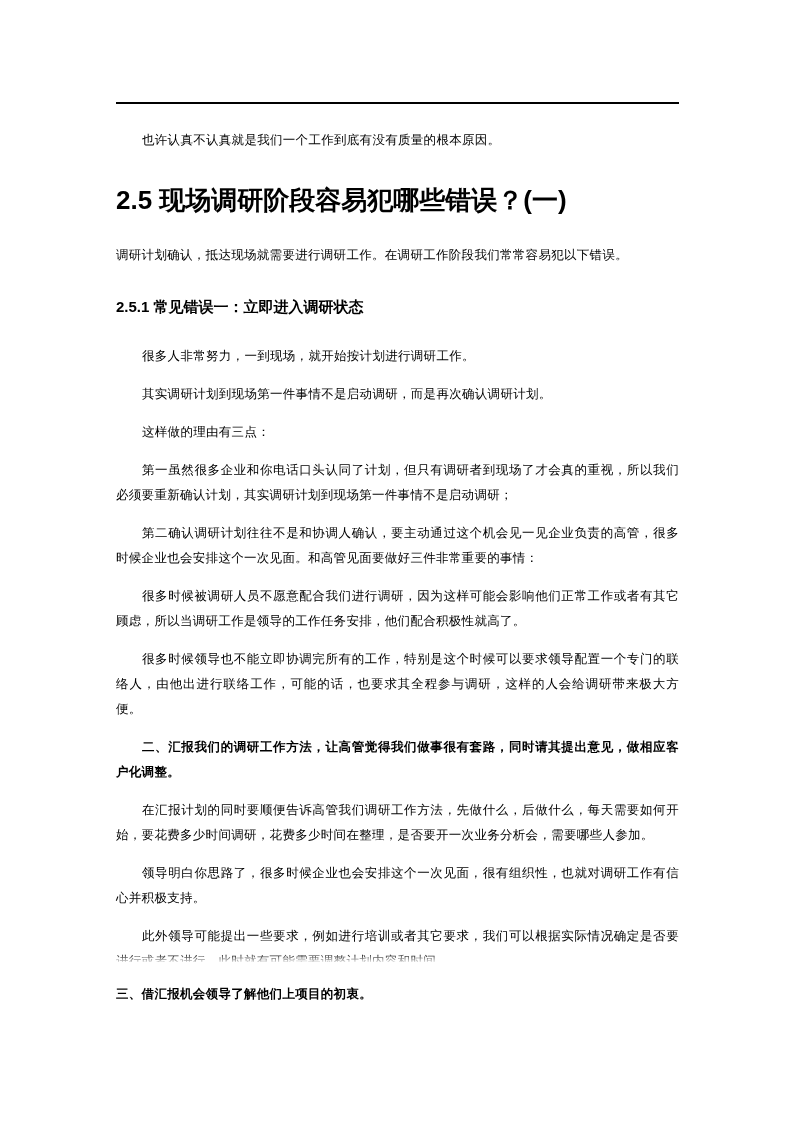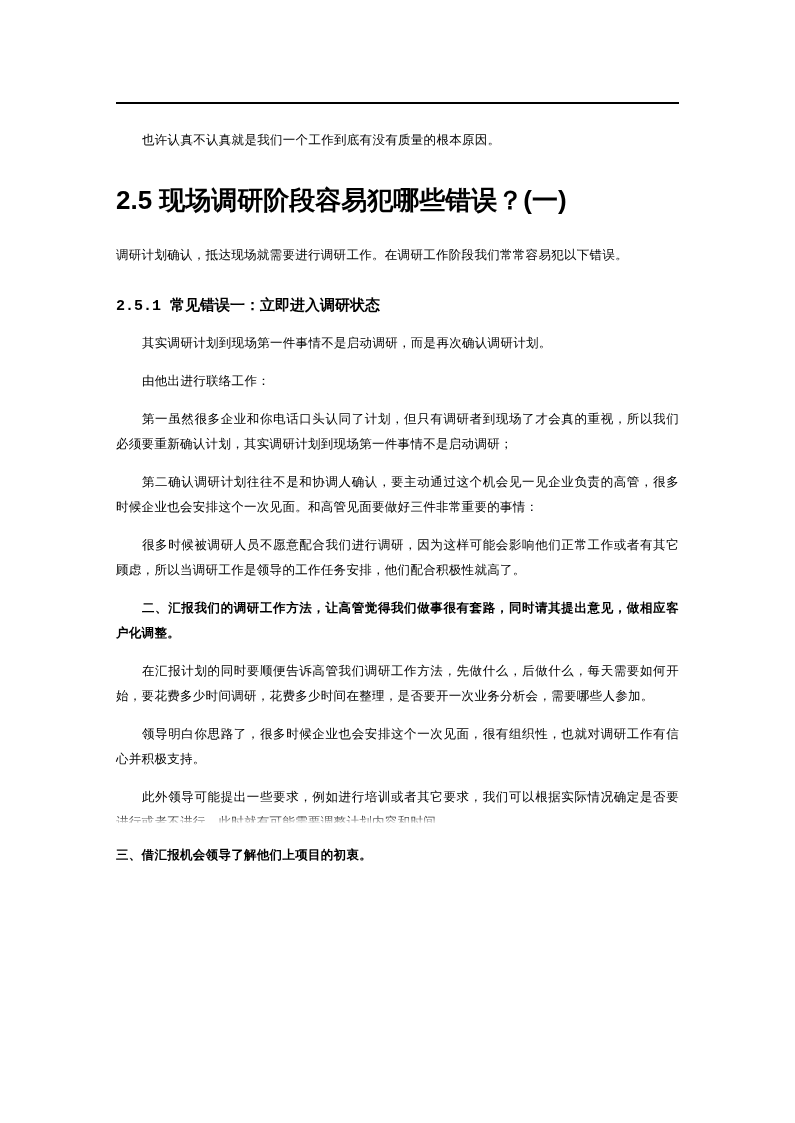--- a/index.html
+++ b/index.html
@@ -36,21 +36,21 @@
   .lead { margin-top: 24px; }
   .h1 {
     font-family: "Liberation Sans", sans-serif;
     font-size: 26px;
     line-height: 30px;
     font-weight: bold;
     margin-top: 32px;
   }
   .section-intro { margin-top: 28px; }
   .h2 {
-    font-family: Liberation Mono, monospace;
+    font-family: Liberation Sans, sans-serif;
     font-size: 15px;
     line-height: 22px;
     font-weight: bold;
     margin-top: 28px;
   }
   .first-after-h2 { margin-top: 26px; }
   .clipped {
     max-height: 38px;
     overflow: hidden;
     position: relative;
@@ -73,24 +73,26 @@
   <hr class="header-rule">
 
   <p class="body-p indent lead">也许认真不认真就是我们一个工作到底有没有质量的根本原因。</p>
 
   <h1 class="h1">2.5 现场调研阶段容易犯哪些错误？(一)</h1>
 
   <p class="body-p section-intro">调研计划确认，抵达现场就需要进行调研工作。在调研工作阶段我们常常容易犯以下错误。</p>
 
   <h2 class="h2">2.5.1 常见错误一：立即进入调研状态</h2>
 
+  <p class="body-p indent first-after-h2">很多人非常努力，一到现场，就开始按计划进行调研工作。</p>
   <p class="body-p indent">其实调研计划到现场第一件事情不是启动调研，而是再次确认调研计划。</p>
-  <p class="body-p indent">由他出进行联络工作：</p>
+  <p class="body-p indent">这样做的理由有三点：</p>
   <p class="body-p indent">第一虽然很多企业和你电话口头认同了计划，但只有调研者到现场了才会真的重视，所以我们必须要重新确认计划，其实调研计划到现场第一件事情不是启动调研；</p>
   <p class="body-p indent">第二确认调研计划往往不是和协调人确认，要主动通过这个机会见一见企业负责的高管，很多时候企业也会安排这个一次见面。和高管见面要做好三件非常重要的事情：</p>
   <p class="body-p indent">很多时候被调研人员不愿意配合我们进行调研，因为这样可能会影响他们正常工作或者有其它顾虑，所以当调研工作是领导的工作任务安排，他们配合积极性就高了。</p>
+  <p class="body-p indent">很多时候领导也不能立即协调完所有的工作，特别是这个时候可以要求领导配置一个专门的联络人，由他出进行联络工作，可能的话，也要求其全程参与调研，这样的人会给调研带来极大方便。</p>
   <p class="body-p indent bold">二、汇报我们的调研工作方法，让高管觉得我们做事很有套路，同时请其提出意见，做相应客户化调整。</p>
   <p class="body-p indent">在汇报计划的同时要顺便告诉高管我们调研工作方法，先做什么，后做什么，每天需要如何开始，要花费多少时间调研，花费多少时间在整理，是否要开一次业务分析会，需要哪些人参加。</p>
   <p class="body-p indent">领导明白你思路了，很多时候企业也会安排这个一次见面，很有组织性，也就对调研工作有信心并积极支持。</p>
   <p class="body-p indent clipped">此外领导可能提出一些要求，例如进行培训或者其它要求，我们可以根据实际情况确定是否要进行或者不进行，此时就有可能需要调整计划内容和时间。</p>
   <p class="body-p bold last-bold">三、借汇报机会领导了解他们上项目的初衷。</p>
 
 </div>
 
 </body></html>

